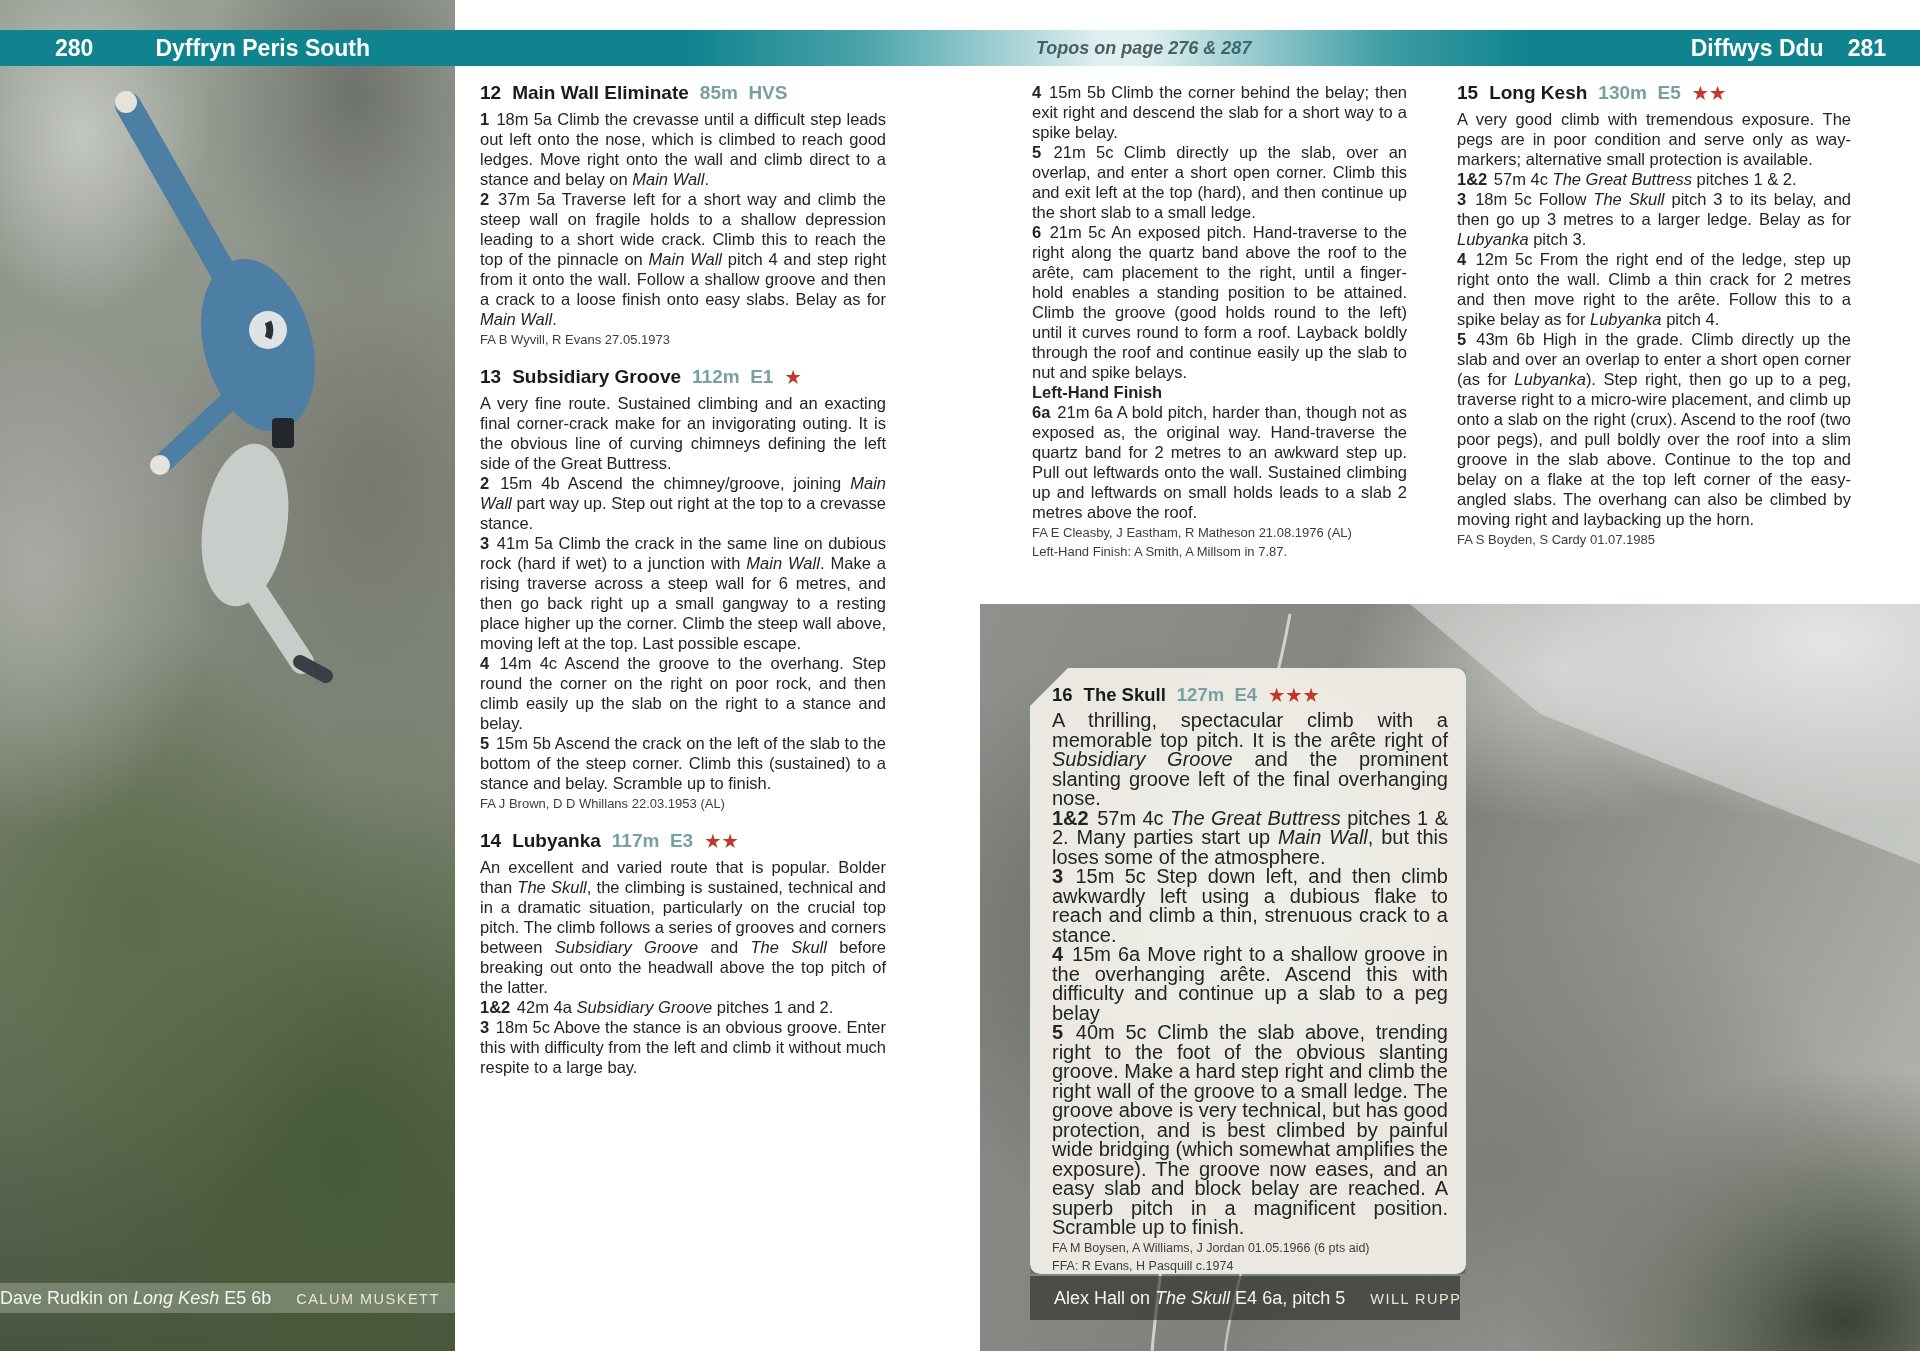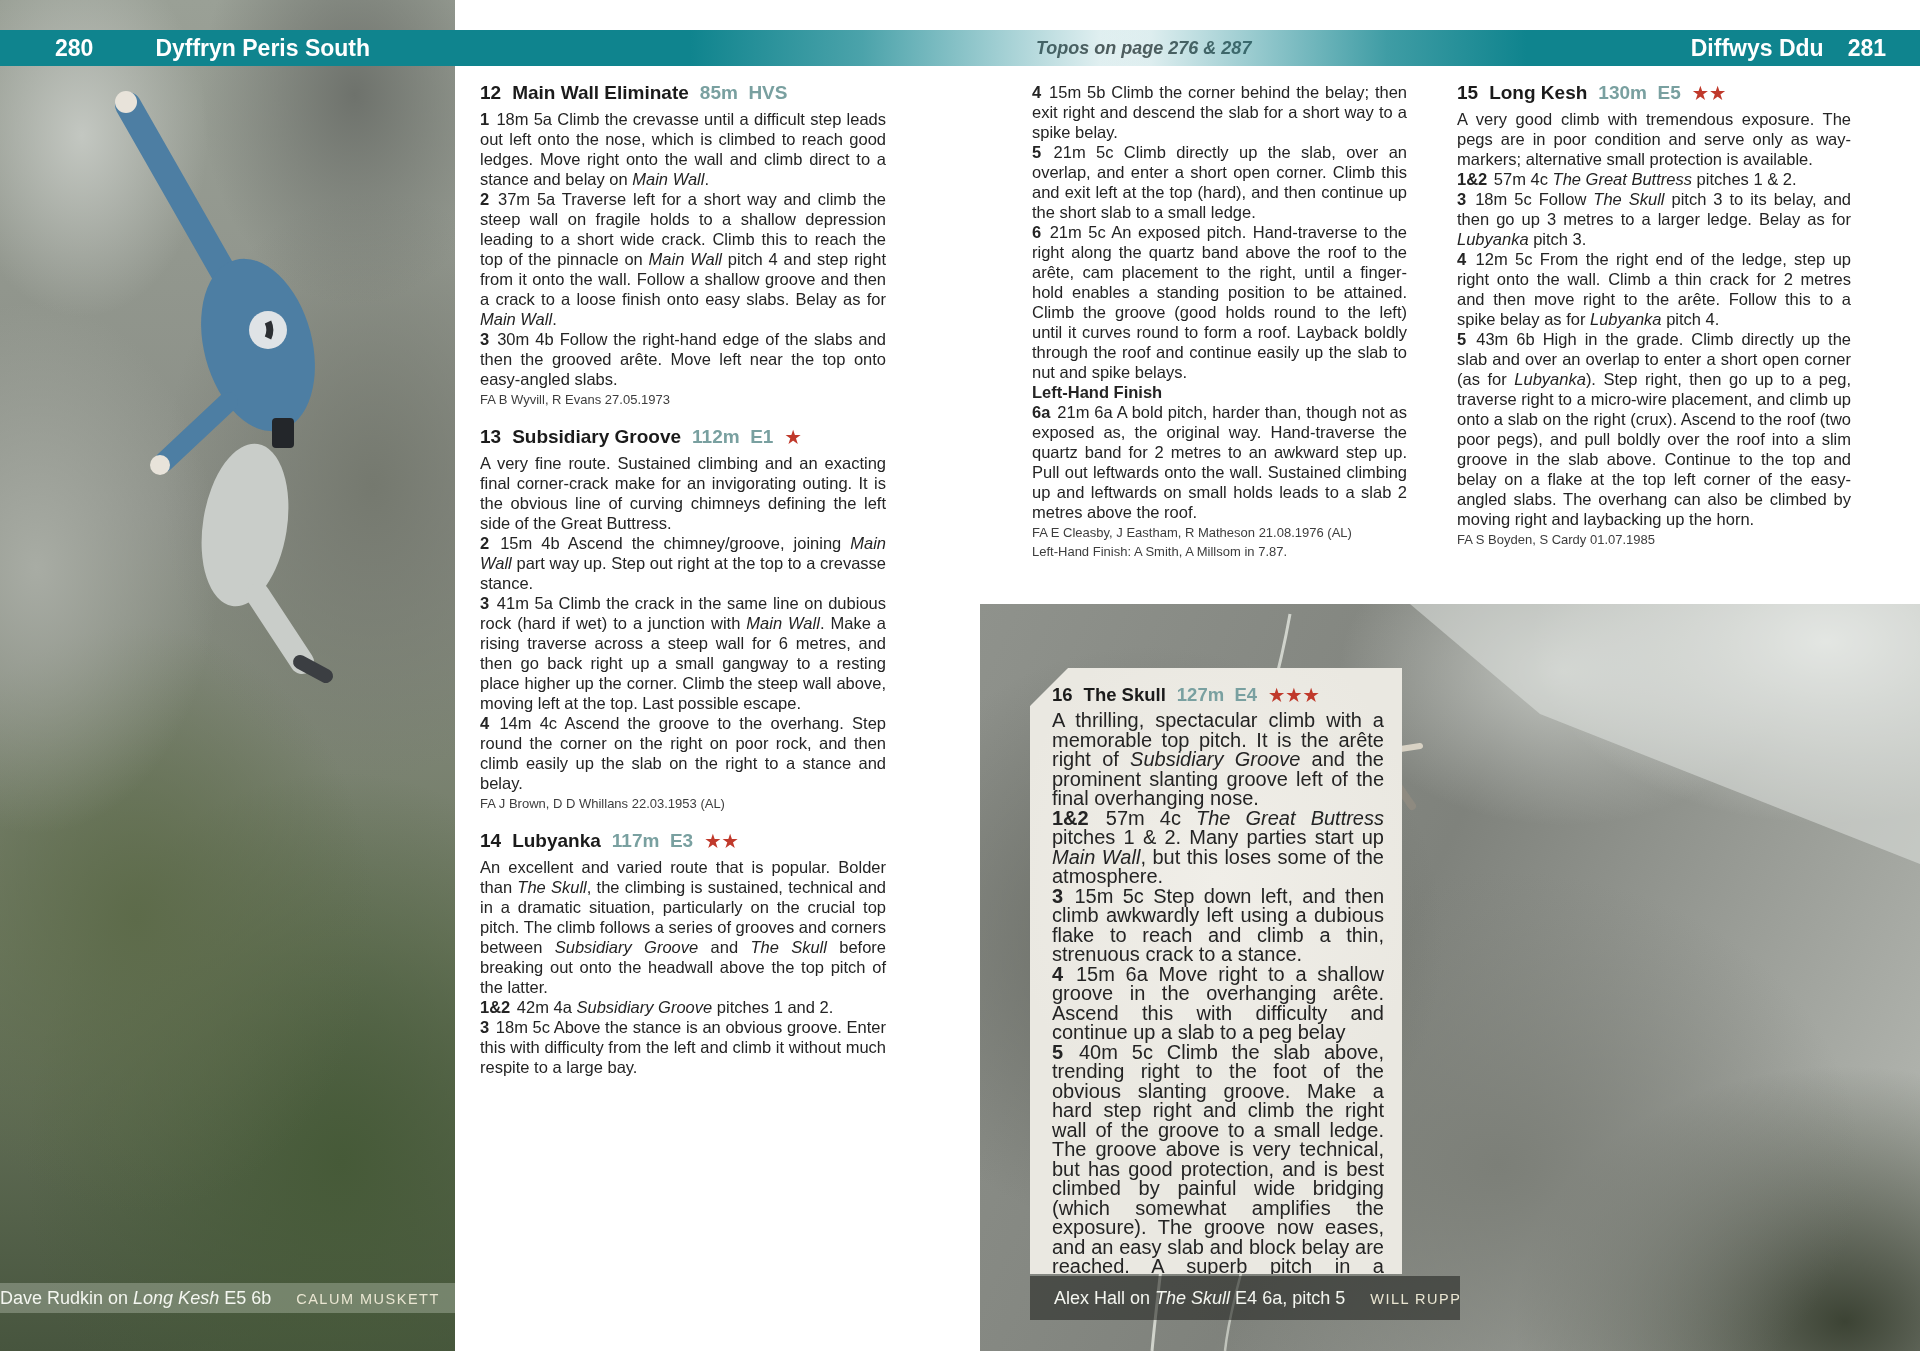--- a/index.html
+++ b/index.html
@@ -47,25 +47,25 @@
   .route-h .rnum{margin-right:11px;}
   .route-h .rname{margin-right:11px;}
   .route-h .rmeta{color:#79a0a0;white-space:pre;}
   .route-h .rstars{color:#c0392b;margin-left:12px;letter-spacing:2px;font-size:17px;}
   .bp{margin:0;font-size:16.5px;line-height:20px;text-align:justify;color:#242424;}
   .bp b{font-weight:bold;margin-right:2px;}
   .sub{font-weight:bold;text-align:left;}
   .fa{font-size:13px;line-height:16px;color:#3d3d3d;margin-top:3px;}
 
   
-  .skull-box{position:absolute;left:1030px;top:668px;width:372px;height:606px;box-sizing:border-box;
+  .skull-box{position:absolute;left:1030px;top:668px;width:436px;height:606px;box-sizing:border-box;
     padding:16px 18px 0 22px;background:#eae8e1;
     background-image:radial-gradient(ellipse 70% 55% at 50% 35%, #f0eee8 0%, rgba(240,238,232,0) 80%);
     clip-path:polygon(38px 0, 100% 0, 100% 100%, 0 100%, 0 38px);
-    box-shadow:0 3px 10px rgba(0,0,0,0.4);z-index:3;}
+    box-shadow:0 3px 10px rgba(0,0,0,0.4);z-index:3;border-radius:10px;}
   .skull-box .route-h{font-size:18.5px;}
   .skull-box .bp{font-size:20px;line-height:19.5px;}
   .skull-box .fa{font-size:12.5px;line-height:15px;}
 
   
   .cap{position:absolute;z-index:4;color:#f4f6f0;font-size:18px;box-sizing:border-box;white-space:nowrap;}
   .cap .credit{font-size:14.5px;letter-spacing:1.5px;color:#eae6d2;margin-left:20px;}
   .cap-left{left:0;top:1283px;width:455px;height:30px;line-height:30px;
             background:rgba(235,240,230,0.28);}
   .cap-right{left:1030px;top:1276px;width:430px;height:44px;line-height:44px;padding-left:24px;
@@ -111,27 +111,27 @@
   <div class="topos-note">Topos on page 276 &amp; 287</div>
   <div class="bar bar-right">
     <span>Diffwys Ddu</span>
     <span>281</span>
   </div>
 
   <div class="col" id="col-left">
       <div class="route-h"><span class="rnum">12</span><span class="rname">Main Wall Eliminate</span><span class="rmeta">85m  HVS</span></div>
       <p class="bp"><b>1 </b><span>18m 5a  Climb the crevasse until a difficult step leads out left onto the nose, which is climbed to reach good ledges. Move right onto the wall and climb direct to a stance and belay on <i>Main Wall</i>.</span></p>
       <p class="bp"><b>2 </b><span>37m 5a  Traverse left for a short way and climb the steep wall on fragile holds to a shallow depression leading to a short wide crack. Climb this to reach the top of the pinnacle on <i>Main Wall</i> pitch 4 and step right from it onto the wall. Follow a shallow groove and then a crack to a loose finish onto easy slabs. Belay as for <i>Main Wall</i>.</span></p>
-      <p class="bp"><b>3 </b><span>30m 4b  Follow the right-hand edge of the slabs and then the grooved arête. Move left near the top onto easy-angled slabs.</span></p>
       <div class="fa">FA B Wyvill, R Evans 27.05.1973</div>
       <div class="route-h"><span class="rnum">13</span><span class="rname">Subsidiary Groove</span><span class="rmeta">112m  E1</span><span class="rstars">★</span></div>
       <p class="bp"><span>A very fine route. Sustained climbing and an exacting final corner-crack make for an invigorating outing. It is the obvious line of curving chimneys defining the left side of the Great Buttress.</span></p>
       <p class="bp"><b>2 </b><span>15m 4b  Ascend the chimney/groove, joining <i>Main Wall</i> part way up. Step out right at the top to a crevasse stance.</span></p>
       <p class="bp"><b>3 </b><span>41m 5a  Climb the crack in the same line on dubious rock (hard if wet) to a junction with <i>Main Wall</i>. Make a rising traverse across a steep wall for 6 metres, and then go back right up a small gangway to a resting place higher up the corner. Climb the steep wall above, moving left at the top. Last possible escape.</span></p>
       <p class="bp"><b>4 </b><span>14m 4c  Ascend the groove to the overhang. Step round the corner on the right on poor rock, and then climb easily up the slab on the right to a stance and belay.</span></p>
+      <p class="bp"><b>5 </b><span>15m 5b  Ascend the crack on the left of the slab to the bottom of the steep corner. Climb this (sustained) to a stance and belay. Scramble up to finish.</span></p>
       <div class="fa">FA J Brown, D D Whillans 22.03.1953 (AL)</div>
       <div class="route-h"><span class="rnum">14</span><span class="rname">Lubyanka</span><span class="rmeta">117m  E3</span><span class="rstars">★★</span></div>
       <p class="bp"><span>An excellent and varied route that is popular. Bolder than <i>The Skull</i>, the climbing is sustained, technical and in a dramatic situation, particularly on the crucial top pitch. The climb follows a series of grooves and corners between <i>Subsidiary Groove</i> and <i>The Skull</i> before breaking out onto the headwall above the top pitch of the latter.</span></p>
       <p class="bp"><b>1&amp;2 </b><span>42m 4a  <i>Subsidiary Groove</i> pitches 1 and 2.</span></p>
       <p class="bp"><b>3 </b><span>18m 5c  Above the stance is an obvious groove. Enter this with difficulty from the left and climb it without much respite to a large bay.</span></p>
     </div>
   <div class="col" id="col-a">
       <p class="bp"><b>4 </b><span>15m 5b  Climb the corner behind the belay; then exit right and descend the slab for a short way to a spike belay.</span></p>
       <p class="bp"><b>5 </b><span>21m 5c  Climb directly up the slab, over an overlap, and enter a short open corner. Climb this and exit left at the top (hard), and then continue up the short slab to a small ledge.</span></p>
       <p class="bp"><b>6 </b><span>21m 5c  An exposed pitch. Hand-traverse to the right along the quartz band above the roof to the arête, cam placement to the right, until a finger-hold enables a standing position to be attained. Climb the groove (good holds round to the left) until it curves round to form a roof. Layback boldly through the roof and continue easily up the slab to nut and spike belays.</span></p>

